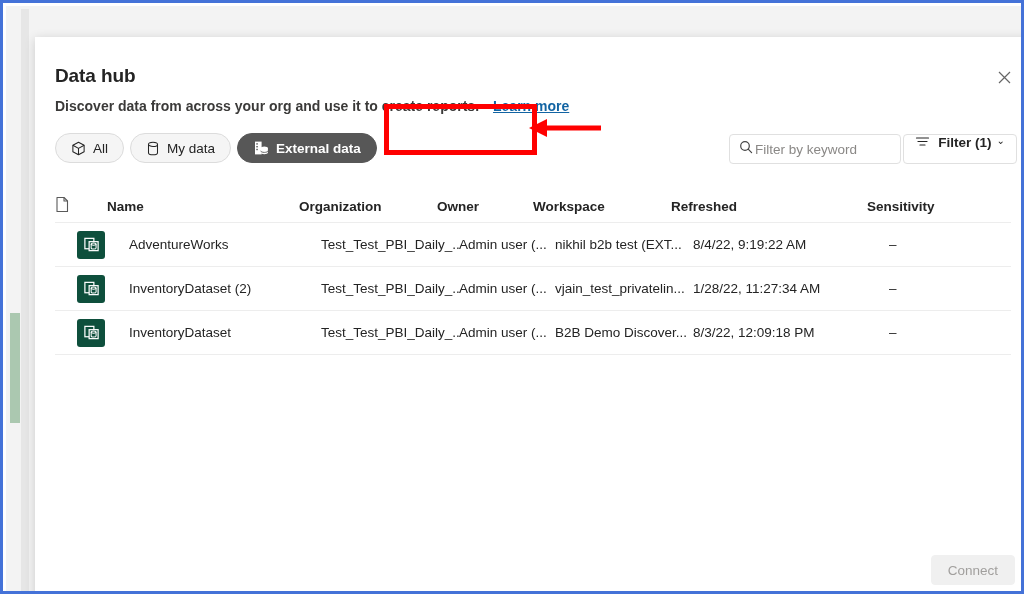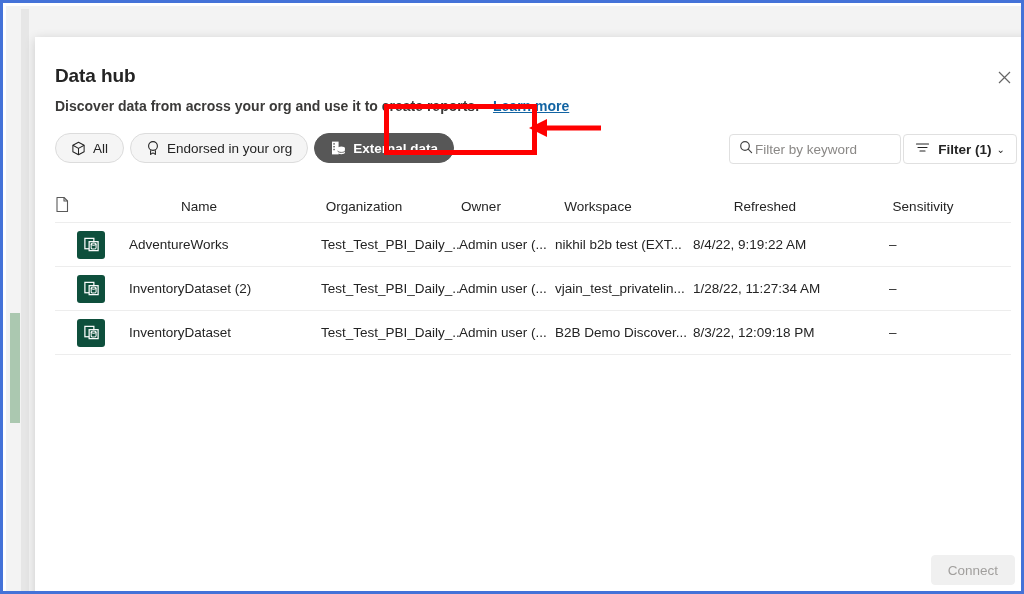--- a/index.html
+++ b/index.html
@@ -163,21 +163,20 @@
   .filter-btn {
     position: absolute;
     right: 14px;
     top: 97px;
     height: 30px;
     padding: 0 11px;
     border: 1px solid #e0e0e0;
     border-radius: 4px;
     background: #ffffff;
     display: flex;
-    align-items: center;
     gap: 8px;
     font-size: 13.5px;
     font-weight: bold;
     color: #242424;
     cursor: pointer;
     box-sizing: border-box;
   }
   .chev { font-size: 10px; margin-left: -3px; font-weight: normal; }
 
   
@@ -190,23 +189,22 @@
   .t-row {
     display: flex;
     align-items: center;
     height: 44px;
     border-bottom: 1px solid #ededed;
     box-sizing: border-box;
   }
   .t-head {
     height: 33px;
     font-size: 13.5px;
-    font-weight: normal;
-    color: #242424;
-    text-align: center;
+    font-weight: bold;
+    color: #242424;
   }
   .t-body-row { cursor: pointer; padding-left: 22px; }
 
   .c-icon   { width: 52px; flex: none; display: flex; align-items: center; }
   .c-name   { width: 192px; flex: none; }
   .c-org    { width: 138px; flex: none; }
   .c-owner  { width: 96px;  flex: none; }
   .c-ws     { width: 138px; flex: none; }
   .c-ref    { width: 196px; flex: none; }
   .c-sens   { width: 120px; flex: none; }
@@ -311,30 +309,30 @@
       <div class="pill">
         <span>
           <svg width="15" height="15" viewBox="0 0 16 16">
             <path d="M8 1.4 L14 4.6 L14 11.4 L8 14.6 L2 11.4 L2 4.6 Z" fill="none" stroke="#242424" stroke-width="1.1" stroke-linejoin="round"></path>
             <path d="M2 4.6 L8 7.9 L14 4.6 M8 7.9 L8 14.6" fill="none" stroke="#242424" stroke-width="1.1" stroke-linejoin="round"></path>
           </svg>
         </span>
         <span>All</span>
       </div>
 
-
       <div class="pill">
         <span>
-          <svg width="14" height="16" viewBox="0 0 14 16">
-            <circle cx="7" cy="6" r="4.4" fill="none" stroke="#242424" stroke-width="1.1"></circle>
-            <path d="M4.6 10.3 L4.6 14.4 L7 12.9 L9.4 14.4 L9.4 10.3" fill="none" stroke="#242424" stroke-width="1.1" stroke-linejoin="round"></path>
+          <svg width="14" height="15" viewBox="0 0 14 16">
+            <ellipse cx="7" cy="3.6" rx="4.8" ry="2.2" fill="none" stroke="#242424" stroke-width="1.1"></ellipse>
+            <path d="M2.2 3.6 L2.2 12.4 C2.2 13.6 4.4 14.6 7 14.6 C9.6 14.6 11.8 13.6 11.8 12.4 L11.8 3.6" fill="none" stroke="#242424" stroke-width="1.1"></path>
           </svg>
         </span>
-        <span>Endorsed in your org</span>
-      </div>
+        <span>My data</span>
+      </div>
+
 
       <div class="pill selected">
         <span>
           <svg width="16" height="16" viewBox="0 0 16 16">
             <path d="M2 1.6 L8.6 1.6 L8.6 14.4 L2 14.4 Z" fill="#ffffff"></path>
             <rect x="3.3" y="3.2" width="1.5" height="1.4" fill="#575757"></rect>
             <rect x="3.3" y="6" width="1.5" height="1.4" fill="#575757"></rect>
             <rect x="3.3" y="8.8" width="1.5" height="1.4" fill="#575757"></rect>
             <ellipse cx="11.3" cy="8.2" rx="3.6" ry="1.6" fill="#ffffff"></ellipse>
             <path d="M7.7 8.2 L7.7 12.6 C7.7 13.5 9.3 14.2 11.3 14.2 C13.3 14.2 14.9 13.5 14.9 12.6 L14.9 8.2" fill="#ffffff"></path>

